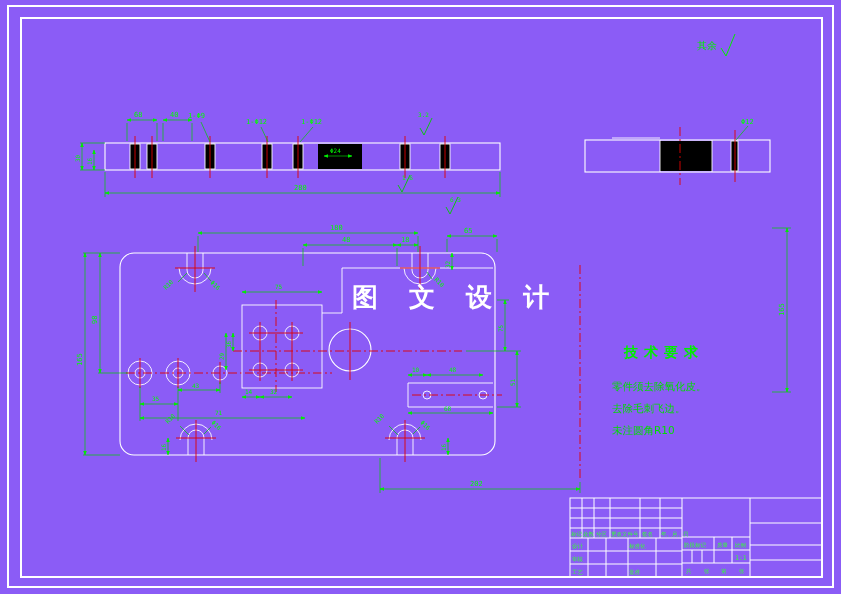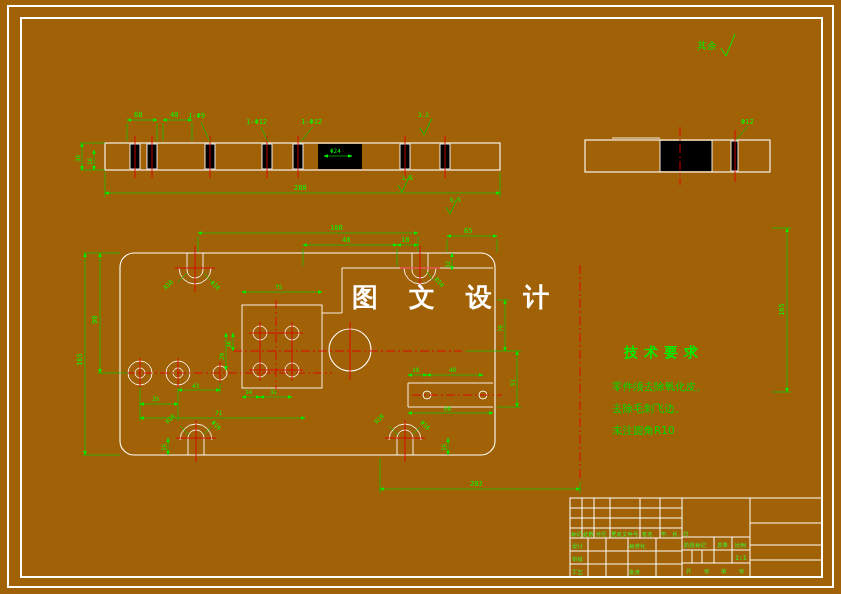--- a/index.html
+++ b/index.html
@@ -1,16 +1,16 @@
 <!DOCTYPE html>
 <html><head>
 <meta charset="utf-8">
 <style>
   html,body{margin:0;padding:0;background:#111;}
-  .canvas{position:relative;width:841px;height:594px;background:#a16207;overflow:hidden;}
+  .canvas{position:relative;width:841px;height:594px;background:#8b5cf6;overflow:hidden;}
   svg{display:block;}
   text{font-family:"DejaVu Sans Mono","Liberation Mono",monospace;}
   .dim{fill:#00ff00;font-size:7px;}
   .dim-s{fill:#00ff00;font-size:6px;}
   .tb{fill:#33ff33;font-size:5.5px;}
   .tb-b{fill:#33ff33;font-size:6.5px;}
   .tech-title{fill:#00ee00;font-size:14px;font-weight:bold;letter-spacing:6px;font-family:"DejaVu Sans","Liberation Sans",sans-serif;}
   .tech-item{fill:#00dd00;font-size:10.5px;font-family:"DejaVu Sans","Liberation Sans",sans-serif;}
   .wm{fill:#ffffff;font-size:26px;font-weight:bold;letter-spacing:11px;font-family:"DejaVu Serif","Liberation Serif",serif;}
   .note{fill:#00ee00;font-size:10px;font-family:"DejaVu Sans","Liberation Sans",sans-serif;}

